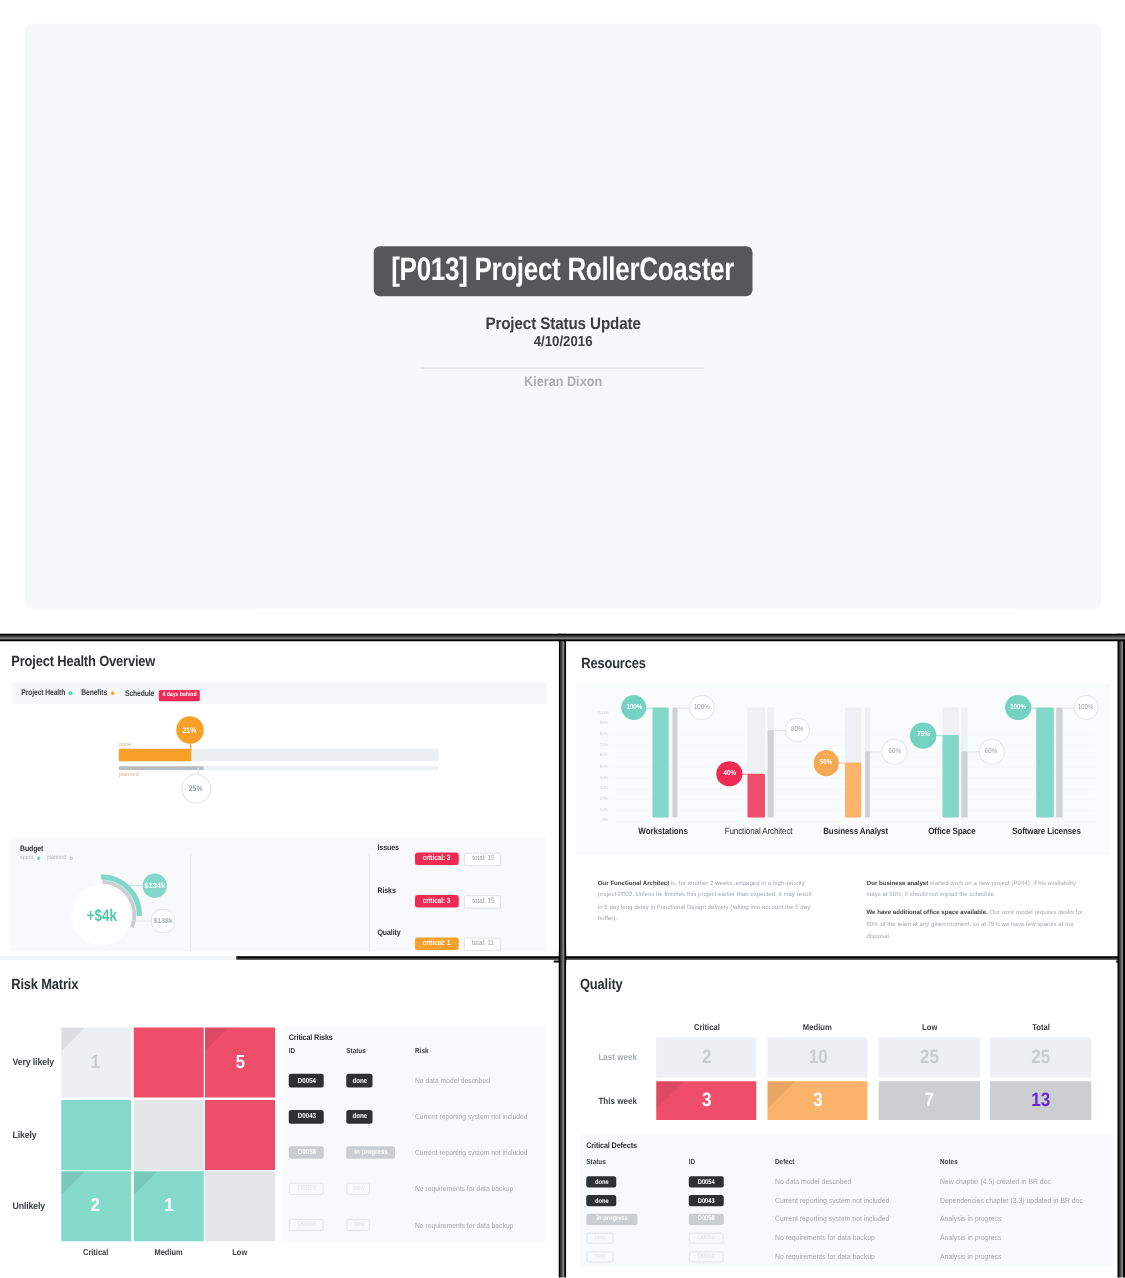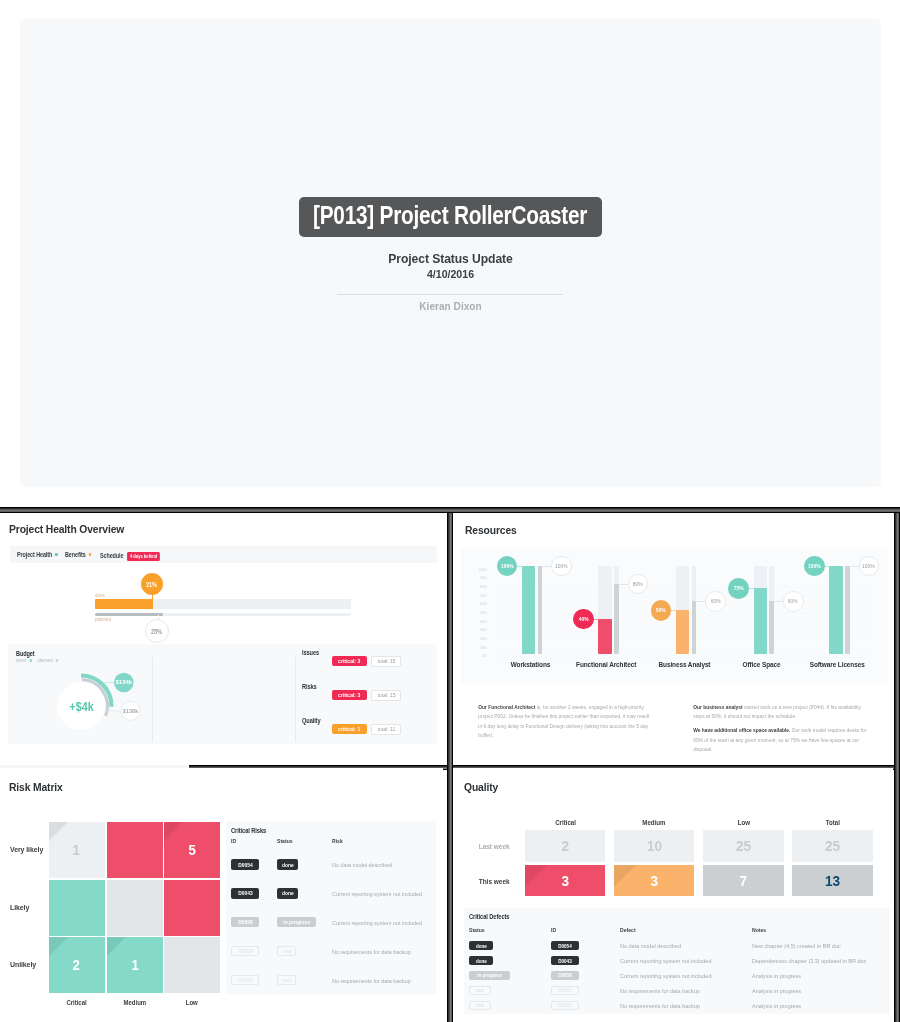--- a/index.html
+++ b/index.html
@@ -57,21 +57,21 @@
   .bar-track { position:relative; width:256px; height:10px; background:#ecf0f2; border-radius:1px; }
   .bar-fill { position:absolute; left:0; top:0; height:10px; background:#f9a02b; border-radius:1px 0 0 1px; }
   .bar-track2 { position:relative; margin-top:3.5px; width:256px; height:3.5px; background:#eef1f3; border-radius:2px; }
   .bar-fill2 { position:absolute; left:0; top:0; height:3.5px; background:#b6bcc0; border-radius:2px; }
   .badge-circle { position:absolute; border-radius:50%; display:flex; align-items:center; justify-content:center;
      font-weight:700; }
   .badge-circle span { display:inline-block; transform:scaleX(0.85); white-space:nowrap; }
   .stem { position:absolute; width:1px; background:#f9a02b; }
 
   
-  .cards { position:absolute; left:8.4px; top:131px; width:428.6px; height:99.6px; background:#f7f9fa; }
+  .cards { position:absolute; left:8.4px; top:157px; width:428.6px; height:99.6px; background:#f7f9fa; }
   .card-div { position:absolute; top:13.4px; width:1px; height:84.6px; background:#e8ecef; }
   .card-h { position:absolute; font-size:6.3px; font-weight:700; color:#2d3134; letter-spacing:-0.1px;
      transform:scaleX(0.88); transform-origin:left center; white-space:nowrap; }
   .card-legend { position:absolute; font-size:4.8px; color:#b4b9be; display:flex; gap:6px; align-items:center;
      transform:scaleX(0.9); transform-origin:left center; white-space:nowrap; }
 
   .kv-label { font-size:6.4px; font-weight:700; color:#2d3134; letter-spacing:-0.1px;
      transform:scaleX(0.88); transform-origin:left center; white-space:nowrap; }
   .pill-crit { color:#fff; border-radius:2px; display:flex; align-items:center; justify-content:center; }
   .pill-crit span { font-size:6px; font-weight:700; transform:scaleX(0.84); white-space:nowrap; }
@@ -273,21 +273,21 @@
           <div style="position: absolute; left: 152.6px; top: 19.6px; width: 4.7px; height: 88.2px; background: rgb(237, 240, 244); border-radius: 1px;"></div>
           <div style="position: absolute; left: 152.6px; top: 37.24px; width: 4.7px; height: 70.56px; background: rgb(206, 211, 214); border-radius: 1px;"></div>
           <div style="position: absolute; left: 127px; top: 72.52px; width: 10px; height: 0.8px; background: rgb(238, 42, 85); opacity: 0.5;"></div>
           <div style="position: absolute; left: 111.7px; top: 62.22px; width: 20.6px; height: 20.6px; border-radius: 50%; background: rgb(238, 42, 85); display: flex; align-items: center; justify-content: center;">
             <span style="color: rgb(255, 255, 255); font-size: 5.8px; font-weight: 700; transform: scaleX(0.85);">40%</span>
           </div>
           <div style="position: absolute; left: 157.3px; top: 37.24px; width: 9px; height: 0.8px; background: rgb(226, 230, 233);"></div>
           <div style="position: absolute; left: 166.3px; top: 26.94px; width: 20.6px; height: 20.6px; border-radius: 50%; background: rgb(255, 255, 255); border: 0.8px solid rgb(230, 234, 237); display: flex; align-items: center; justify-content: center;">
             <span style="color: rgb(154, 160, 166); font-size: 5.8px; font-weight: 400; transform: scaleX(0.85);">80%</span>
           </div>
-          <div style="position: absolute; left: 102px; top: 114.6px; width: 86px; text-align: center; font-size: 7.3px; font-weight: 700; color: rgb(45, 49, 52); letter-spacing: -0.1px; line-height: 8px;"><span style="display: inline-block; transform: scaleX(0.88); white-space: nowrap;">Functional Architect</span></div>
+          <div style="position: absolute; left: 102px; top: 114.6px; width: 86px; text-align: center; font-size: 7.3px; font-weight: 400; color: rgb(45, 49, 52); letter-spacing: -0.1px; line-height: 8px;"><span style="display: inline-block; transform: scaleX(0.88); white-space: nowrap;">Functional Architect</span></div>
           <div style="position: absolute; left: 214.6px; top: 19.6px; width: 13.3px; height: 88.2px; background: rgb(237, 240, 244); border-radius: 1px;"></div>
           <div style="position: absolute; left: 214.6px; top: 63.7px; width: 13.3px; height: 44.1px; background: rgb(251, 178, 107); border-radius: 1px;"></div>
           <div style="position: absolute; left: 230.2px; top: 19.6px; width: 4.7px; height: 88.2px; background: rgb(237, 240, 244); border-radius: 1px;"></div>
           <div style="position: absolute; left: 230.2px; top: 54.88px; width: 4.7px; height: 52.92px; background: rgb(206, 211, 214); border-radius: 1px;"></div>
           <div style="position: absolute; left: 204.6px; top: 63.7px; width: 10px; height: 0.8px; background: rgb(245, 169, 82); opacity: 0.5;"></div>
           <div style="position: absolute; left: 189.3px; top: 53.4px; width: 20.6px; height: 20.6px; border-radius: 50%; background: rgb(245, 169, 82); display: flex; align-items: center; justify-content: center;">
             <span style="color: rgb(255, 255, 255); font-size: 5.8px; font-weight: 700; transform: scaleX(0.85);">50%</span>
           </div>
           <div style="position: absolute; left: 234.9px; top: 54.88px; width: 9px; height: 0.8px; background: rgb(226, 230, 233);"></div>
           <div style="position: absolute; left: 243.9px; top: 44.58px; width: 20.6px; height: 20.6px; border-radius: 50%; background: rgb(255, 255, 255); border: 0.8px solid rgb(230, 234, 237); display: flex; align-items: center; justify-content: center;">
@@ -436,21 +436,21 @@
           <div style="position: absolute; left: 0px; top: 0px; width: 0px; height: 0px; z-index: 1; border-left: 22px solid rgba(0, 0, 0, 0.07); border-bottom: 22px solid transparent;"></div>
           <span>3</span>
         </div>
         <div class="q-cell" style="left: 161.2px; top: 96.9px; width: 80.3px; height: 31.6px; background: rgb(251, 178, 107); color: rgb(255, 255, 255);">
           <div style="position: absolute; left: 0px; top: 0px; width: 0px; height: 0px; z-index: 1; border-left: 22px solid rgba(0, 0, 0, 0.07); border-bottom: 22px solid transparent;"></div>
           <span>3</span>
         </div>
         <div class="q-cell" style="left: 250.3px; top: 96.9px; width: 80.3px; height: 31.6px; background: rgb(203, 207, 210); color: rgb(255, 255, 255);">
           <span>7</span>
         </div>
-        <div class="q-cell" style="left: 339.3px; top: 96.9px; width: 80.3px; height: 31.6px; background: rgb(203, 207, 210); color: #0c4a6e;">
+        <div class="q-cell" style="left: 339.3px; top: 96.9px; width: 80.3px; height: 31.6px; background: rgb(203, 207, 210); color: #6d28d9;">
           <span>13</span>
         </div>
       </div>
     <div class="crit-panel" style="left:10.9px;top:139.9px;width:426.3px;height:105.9px;">
       <div class="crit-h" style="left:5.4px;top:5.5px;">Critical Defects</div>
       <div id="ql-def-table">
           <div class="col-h" style="left: 5.4px; top: 19.6px;">Status</div>
           <div class="col-h" style="left: 87.3px; top: 19.6px;">ID</div>
           <div class="col-h" style="left: 156.1px; top: 19.6px;">Defect</div>
           <div class="col-h" style="left: 287.8px; top: 19.6px;">Notes</div>

